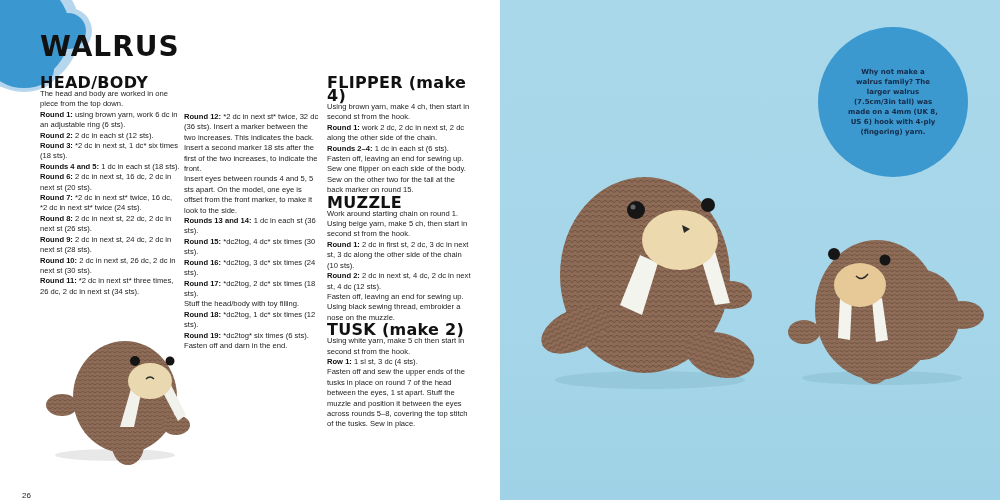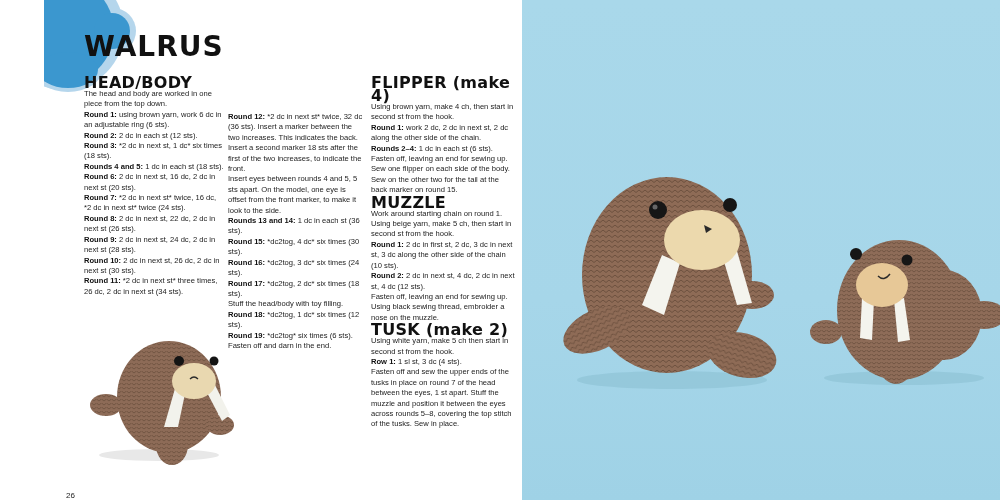--- a/index.html
+++ b/index.html
@@ -1,19 +1,19 @@
 <!DOCTYPE html>
 <html><head>
 <meta charset="utf-8">
 <style>
   * { box-sizing: border-box; margin: 0; padding: 0; }
   html, body { width: 1000px; height: 500px; overflow: hidden; background: #fff; }
   body { font-family: "DejaVu Sans", "Liberation Sans", sans-serif; position: relative; }
 
-  .spread { position: absolute; left: 0; top: 0; width: 1000px; height: 500px; display: flex; padding-left: 44px; }
+  .spread { position: absolute; left: 0; top: 0; width: 1000px; height: 500px; display: flex; }
   .left-page { position: relative; width: 500px; height: 500px; background: #ffffff; overflow: hidden; }
   .right-page { position: relative; width: 500px; height: 500px; background: linear-gradient(180deg, #a9d8ea 0%, #a6d6e9 60%, #9fd2e6 100%); overflow: hidden; }
 
   
   .bubble { position: absolute; border-radius: 50%; background: #3b97cf; }
   .bubble-ring { position: absolute; border-radius: 50%; background: #b5d6ec; }
 
   .title { position: absolute; left: 40px; top: 30px; font-family: "DejaVu Sans", sans-serif; font-weight: bold; font-size: 28px; letter-spacing: 1px; color: #111; }
 
   .col { position: absolute; top: 76px; font-family: "Liberation Sans", sans-serif; font-size: 7.6px; line-height: 10.4px; color: #222; }
@@ -186,14 +186,17 @@
         <path d="M90 90 L94 132 L106 130 L100 88 Z" fill="#f4f4ee"></path>
 
         <ellipse cx="78" cy="75" rx="26" ry="22" fill="#e7c897"></ellipse>
 
         <circle cx="52" cy="44" r="6" fill="#161616"></circle>
         <circle cx="103" cy="50" r="5.5" fill="#161616"></circle>
         <path d="M74 66 q6 6 12 -2" stroke="#2a2a2a" stroke-width="1.4" fill="none"></path>
       </svg>
     </div>
 
+    <div class="tip-circle" style="left:318px;">
+      <p class="tip-text">Why not make a walrus family? The larger walrus (7.5cm/3in tall) was made on a 4mm (UK 8, US 6) hook with 4-ply (fingering) yarn.</p>
+    </div>
   </div>
 </div>
 
 </body></html>

